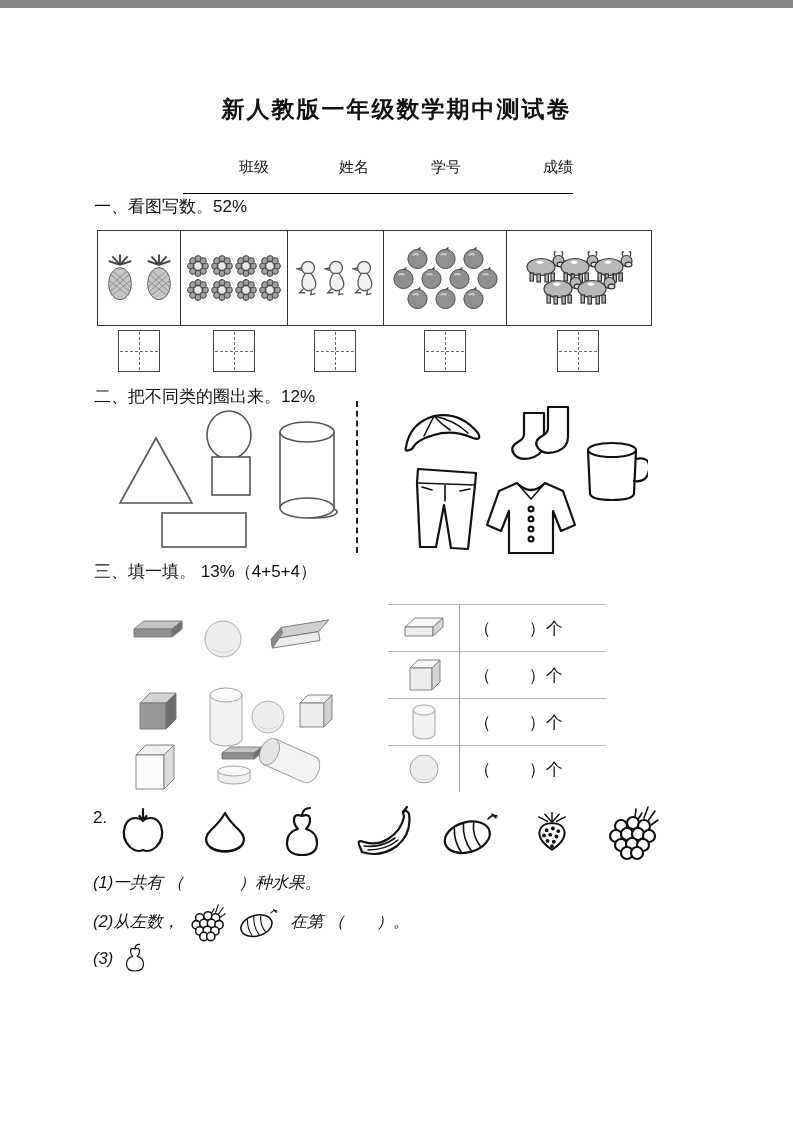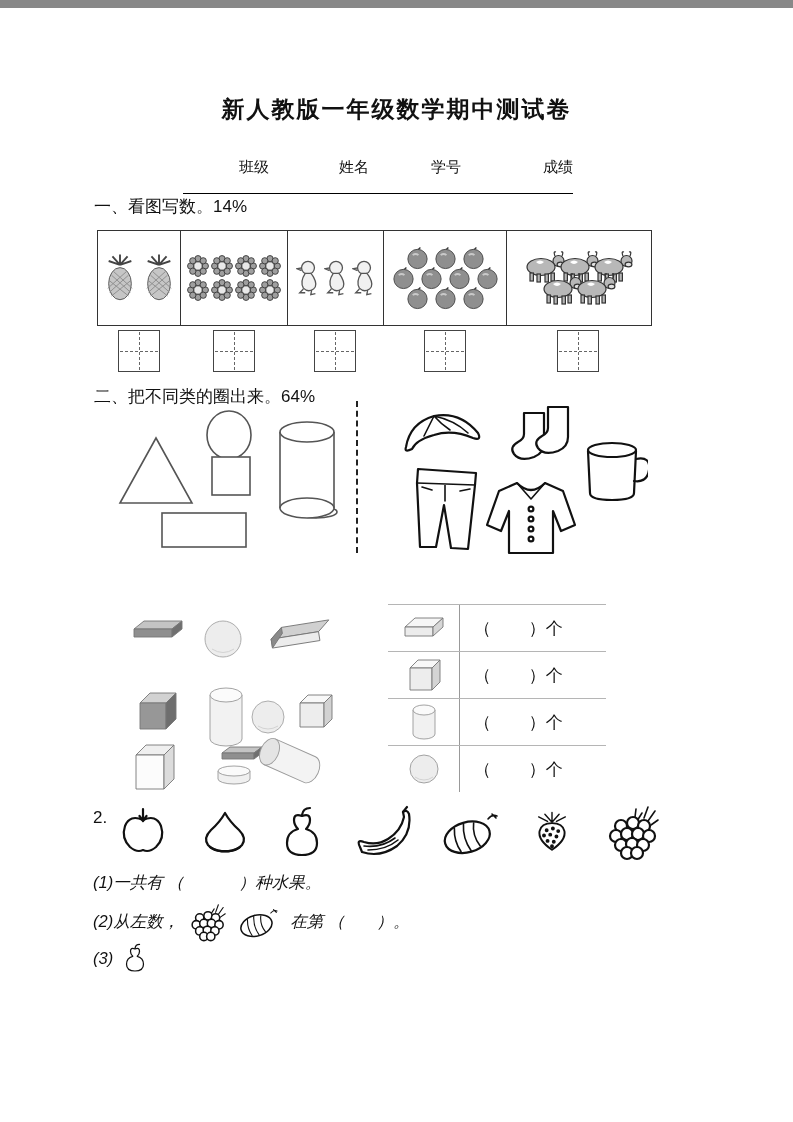--- a/index.html
+++ b/index.html
@@ -63,21 +63,21 @@
     <span class="info-field">
       <span>学号</span>
       <span class="blank b3"></span>
     </span>
     <span class="info-field">
       <span>成绩</span>
       <span class="blank b4"></span>
     </span>
   </div>
 
-  <div class="abs sec-head" style="top:187px;">一、看图写数。14%</div>
+  <div class="abs sec-head" style="top:187px;">一、看图写数。52%</div>
 
   <div class="abs pic-table">
     <div class="cell c1">
       <div class="irow" style="gap:5px;">
         <svg width="34" height="50" viewBox="0 0 36 52">
           <path d="M18 12 L10 3 M18 12 L18 1 M18 12 L26 3 M18 12 L6 8 M18 12 L30 8" fill="none" stroke="#444" stroke-width="2"></path>
           <ellipse cx="18" cy="32" rx="12" ry="17" fill="#c6c6c6" stroke="#555"></ellipse>
           <path d="M9 23 L29 41 M7 29 L27 45 M11 19 L31 37 M27 23 L7 41 M29 29 L9 45 M25 19 L5 37" stroke="#8d8d8d" stroke-width="1" fill="none"></path>
         </svg>
       <svg width="34" height="50" viewBox="0 0 36 52">
@@ -367,21 +367,21 @@
         <div class="tian"></div>
       </div>
     <div class="tcell c4">
         <div class="tian"></div>
       </div>
     <div class="tcell c5">
         <div class="tian"></div>
       </div>
   </div>
 
-  <div class="abs sec-head" style="top:377px;">二、把不同类的圈出来。64%</div>
+  <div class="abs sec-head" style="top:377px;">二、把不同类的圈出来。12%</div>
 
   <svg class="abs shape2d" style="top:402px;left:112px;" width="244" height="140" viewBox="0 0 244 140">
     <ellipse cx="117" cy="25" rx="22" ry="24"></ellipse>
     <polygon points="8,93 44,28 80,93"></polygon>
     <rect x="100" y="47" width="38" height="38"></rect>
     <g>
       <ellipse cx="204" cy="102" rx="21" ry="6" fill="#b9b9b9" stroke="none"></ellipse>
       <path d="M168 22 L168 98 M222 22 L222 98" fill="none"></path>
       <ellipse cx="195" cy="98" rx="27" ry="10"></ellipse>
       <ellipse cx="195" cy="22" rx="27" ry="10"></ellipse>
@@ -414,20 +414,21 @@
       <path class="thin" d="M121 78 L135 94 L149 78"></path>
       <g fill="#111" stroke="none">
         <circle cx="135" cy="104" r="2.4"></circle>
           <circle cx="135" cy="114" r="2.4"></circle>
         <circle cx="135" cy="124" r="2.4"></circle>
           <circle cx="135" cy="134" r="2.4"></circle>
       </g>
     </g>
   </svg>
 
+  <div class="abs sec-head" style="top:552px;">三、填一填。 13%（4+5+4）</div>
 
   <svg class="abs solid" style="top:597px;left:122px;" width="222" height="186" viewBox="0 0 222 186">
     <g>
       <path d="M12 24 L22 16 L60 16 L50 24 Z" fill="#c4c4c4"></path>
       <path d="M12 24 h38 v8 h-38 z" fill="#8f8f8f"></path>
       <path d="M50 24 L60 16 L60 24 L50 32 Z" fill="#6f6f6f"></path>
     </g>
     <g>
       <circle cx="101" cy="34" r="18" fill="#ededed" stroke="#a5a5a5"></circle>
       <path d="M90 44 q11 7 22 0" fill="none" stroke="#cfcfcf"></path>

